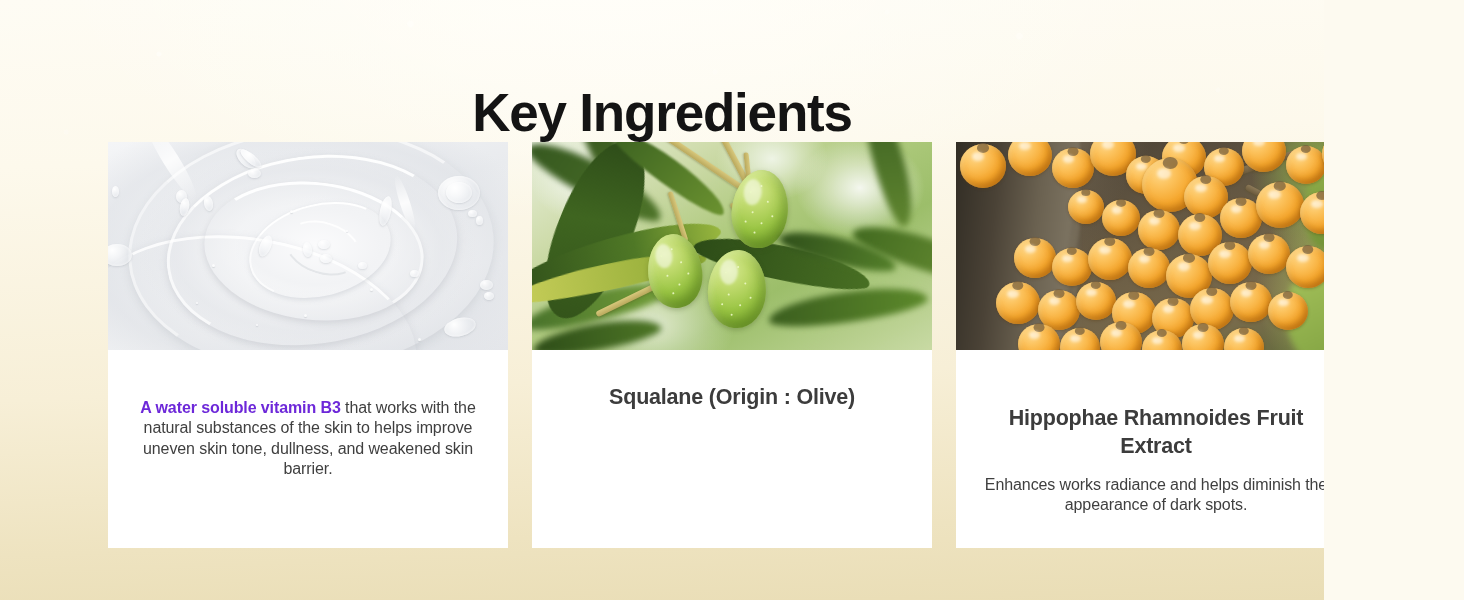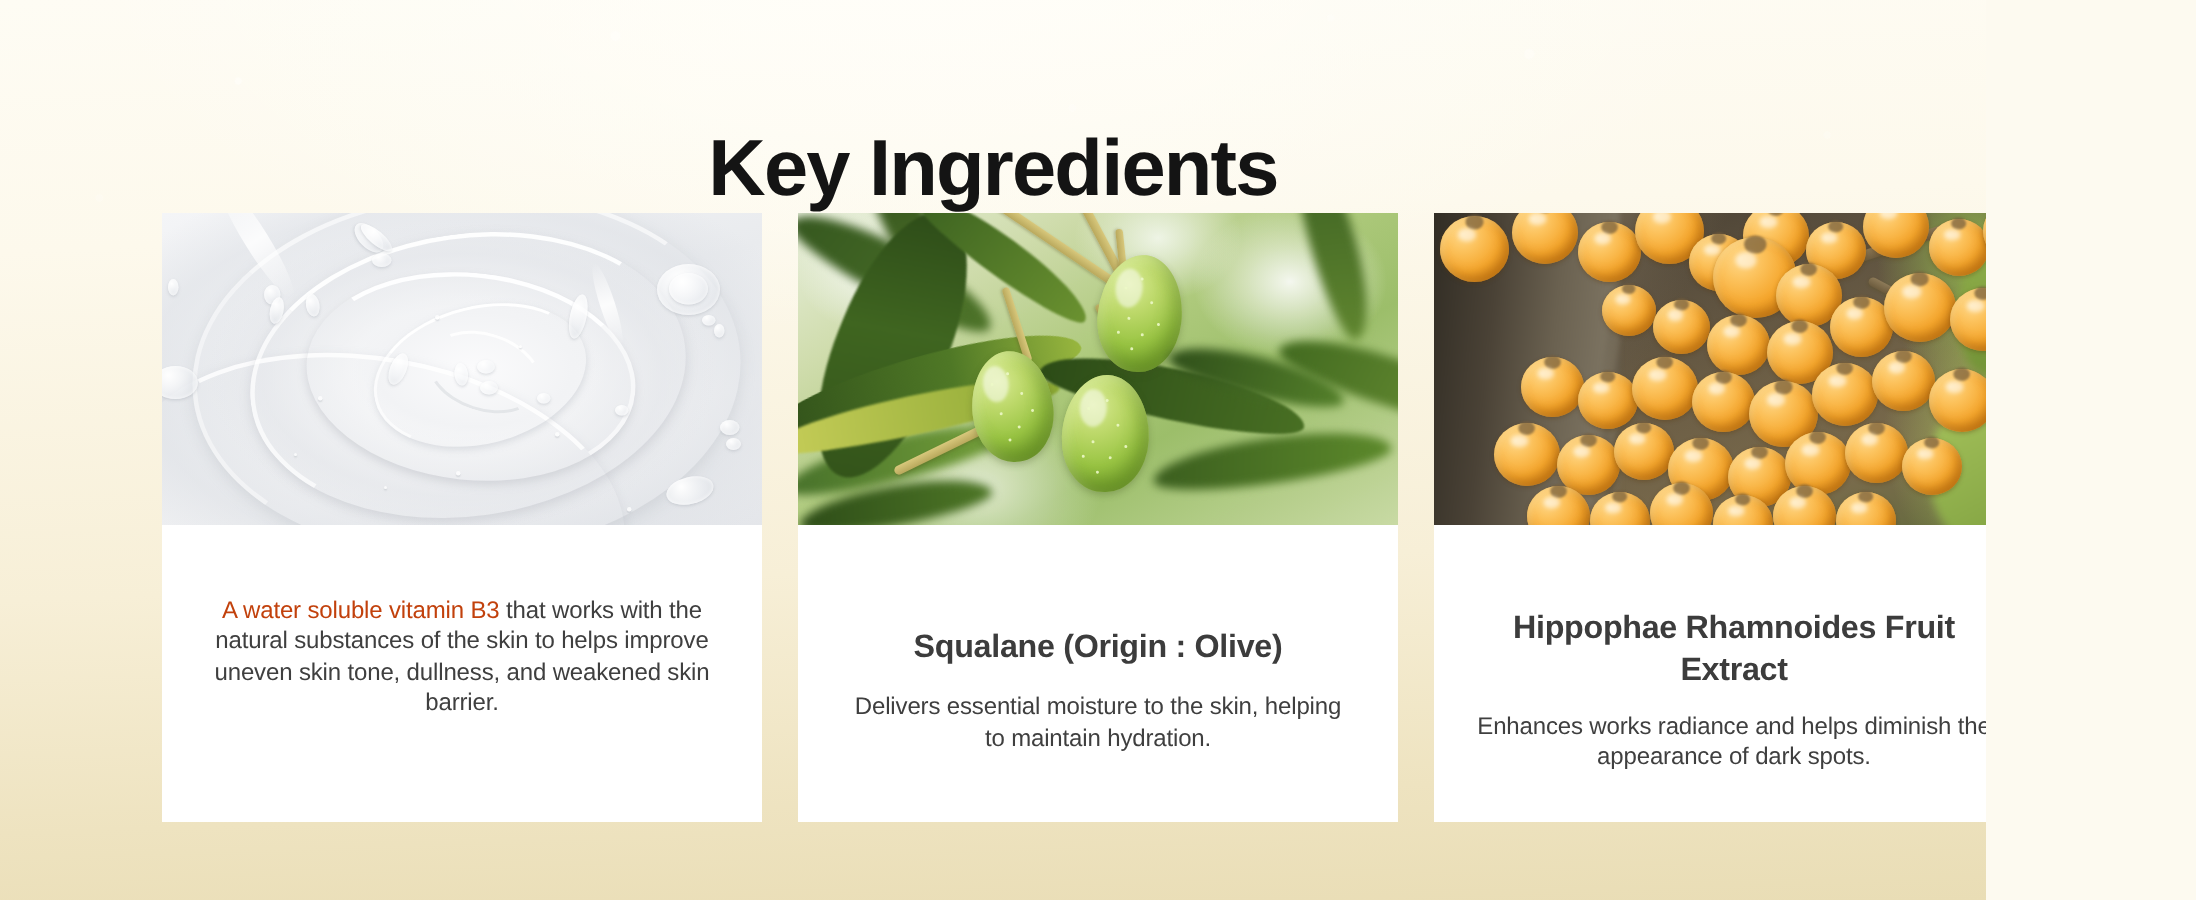--- a/index.html
+++ b/index.html
@@ -46,27 +46,27 @@
     padding:0 18px;text-align:center;
     display:flex;flex-direction:column;
   }
   .card-title{
     font-size:21.5px;font-weight:700;color:#3c3c3c;
     line-height:1.32;letter-spacing:-.2px;
   }
   .card-desc{
     font-size:16px;line-height:1.27;color:#3f3f3f;letter-spacing:-.1px;
   }
-  .card-desc b{font-weight:400;color:#c2410c;}
+  .card-desc b{font-weight:700;color:#6d28d9;}
 
   
   .c1 .card-body{padding-top:48px;}
   .c1 .card-title{margin:0 0 16px;}
   .c1 .card-desc{margin:0;padding:0 4px;}
-  .c2 .card-body{padding-top:67px;}
+  .c2 .card-body{padding-top:33px;}
   .c2 .card-title{margin:0 0 17px;}
   .c2 .card-desc{margin:0;padding:0 12px;}
   .c3 .card-body{padding-top:54px;}
   .c3 .card-title{margin:0 0 14px;text-align:center;}
   .c3 .card-desc{margin:0;padding:0 6px;}
   .card{height:406px;}
 
   
   .gel{
     position:absolute;inset:0;
@@ -274,21 +274,20 @@
               <span style="left:42px;top:46px;"></span>
             <span style="left:24px;top:64px;"></span>
               <span style="left:14px;top:54px;"></span>
           </div>
         </div>
         <div class="leaf blur-leaf" style="left:246px;top:96px;width:120px;height:26px;background:linear-gradient(96deg,#2f4f1a,#54802a);transform:rotate(14deg);"></div>
         <div class="leaf blur-leaf" style="left:0px;top:182px;width:130px;height:26px;background:linear-gradient(96deg,#2d4c18,#4e7726);transform:rotate(-10deg);"></div>
       </div>
       <div class="card-body">
         <div class="card-title">Squalane (Origin : Olive)</div>
-        <p class="card-desc">Delivers essential moisture to the skin, helping to maintain hydration.</p>
       </div>
     </div>
 
     <div class="card c3">
       <div class="card-media">
         <div class="berry-scene"></div>
         <div class="bark"></div>
         <div class="grass" style="left:352px;top:-10px;width:60px;height:120px;background:linear-gradient(160deg,#9cba52,#6e8f34);transform:rotate(14deg);"></div>
         <div class="grass" style="left:330px;top:120px;width:90px;height:110px;background:linear-gradient(160deg,#a6c35c,#7a9c3c);transform:rotate(-8deg);"></div>
         <div class="twig" style="left:236px;top:22px;width:120px;height:7px;transform:rotate(-18deg);background:linear-gradient(180deg,#8d7a58,#6d5c3e);"></div>

